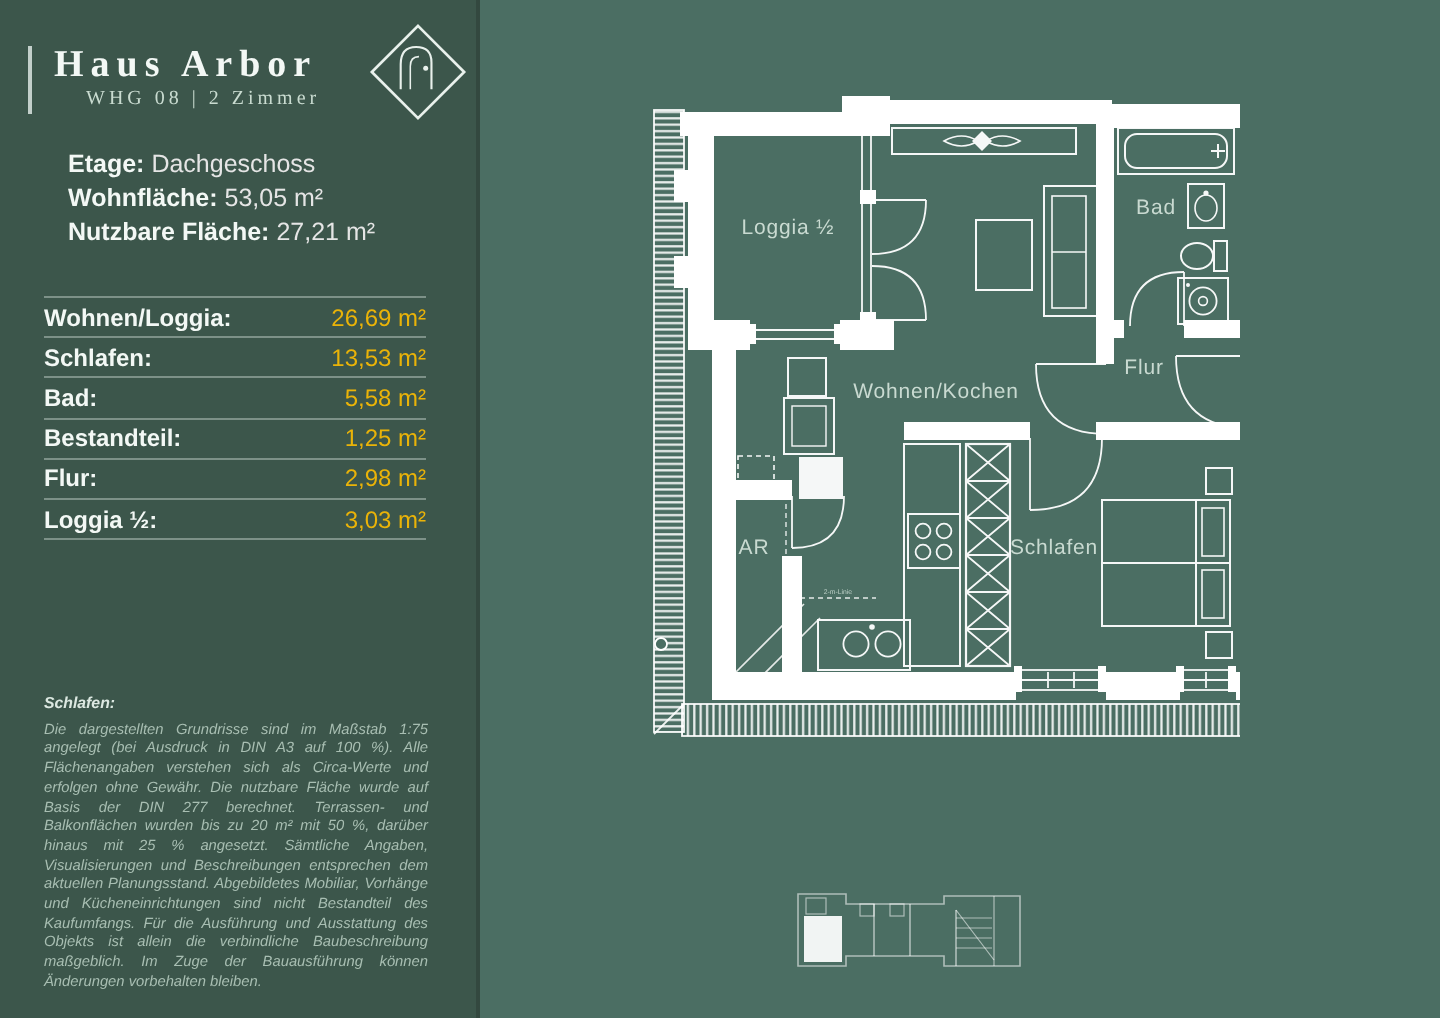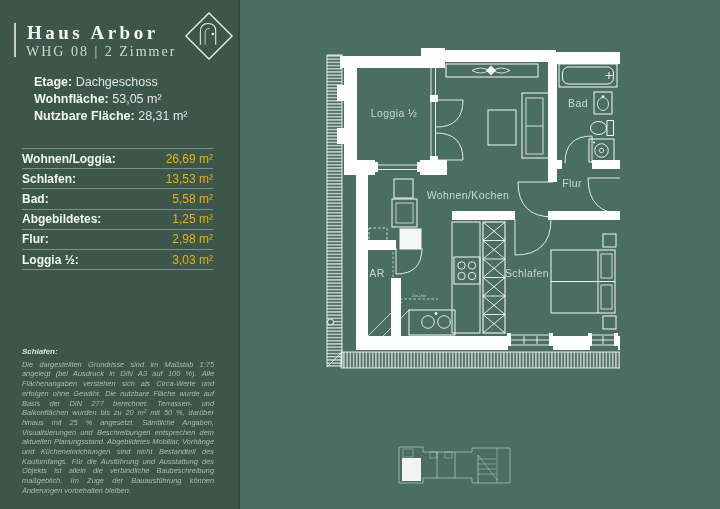--- a/index.html
+++ b/index.html
@@ -5,22 +5,22 @@
   html,body{margin:0;padding:0;background:#4B6E63;}
   .stage{position:relative;width:620px;height:509px;background:#4B6E63;overflow:hidden;
          font-family:"Liberation Sans",sans-serif;}
   
   .sidebar{position:absolute;left:0;top:0;width:238px;height:509px;background:#3C564B;
            border-right:2px solid #33483F;}
   .accent-line{position:absolute;left:14px;top:23px;width:1.5px;height:34px;
                background:rgba(240,248,244,.75);}
   .title{position:absolute;left:27px;top:22px;font-family:"Liberation Serif",serif;
          font-weight:700;font-size:19px;letter-spacing:3.5px;color:#F3F8F5;white-space:nowrap;}
-  .subtitle{position:absolute;left:26px;top:44px;font-family:"Liberation Serif",serif;
-            font-weight:400;font-size:14px;letter-spacing:2px;color:#C9DBD0;white-space:nowrap;}
+  .subtitle{position:absolute;left:43px;top:44px;font-family:"Liberation Serif",serif;
+            font-weight:400;font-size:10px;letter-spacing:2px;color:#C9DBD0;white-space:nowrap;}
   .logo{position:absolute;left:184px;top:11px;width:50px;height:50px;}
   .info{position:absolute;left:22px;top:74px;font-size:12.5px;line-height:16.8px;}
   .info-label{font-weight:700;color:#F3F8F5;padding-left:12px;}
   .info-value{color:#e5e5e5;}
   .rooms{position:absolute;left:22px;top:148px;width:191px;
          border-top:1px solid rgba(232,241,236,.38);}
   .room-row{display:flex;justify-content:space-between;align-items:center;height:19.2px;
             border-bottom:1px solid rgba(232,241,236,.38);font-size:12px;}
   .room-label{font-weight:700;color:#F3F8F5;}
   .room-value{color:#eab308;}
@@ -53,39 +53,39 @@
       <div>
         <span class="info-label">Etage:</span>
         <span class="info-value">Dachgeschoss</span>
       </div>
       <div>
         <span class="info-label">Wohnfläche:</span>
         <span class="info-value">53,05 m²</span>
       </div>
       <div>
         <span class="info-label">Nutzbare Fläche:</span>
-        <span class="info-value">28,31 m²</span>
+        <span class="info-value">27,21 m²</span>
       </div>
     </div>
 
     <div class="rooms">
       <div class="room-row">
         <span class="room-label">Wohnen/Loggia:</span>
         <span class="room-value">26,69 m²</span>
       </div>
       <div class="room-row">
         <span class="room-label">Schlafen:</span>
         <span class="room-value">13,53 m²</span>
       </div>
       <div class="room-row">
         <span class="room-label">Bad:</span>
         <span class="room-value">5,58 m²</span>
       </div>
       <div class="room-row">
-        <span class="room-label">Abgebildetes:</span>
+        <span class="room-label">Bestandteil:</span>
         <span class="room-value">1,25 m²</span>
       </div>
       <div class="room-row">
         <span class="room-label">Flur:</span>
         <span class="room-value">2,98 m²</span>
       </div>
       <div class="room-row">
         <span class="room-label">Loggia ½:</span>
         <span class="room-value">3,03 m²</span>
       </div>

